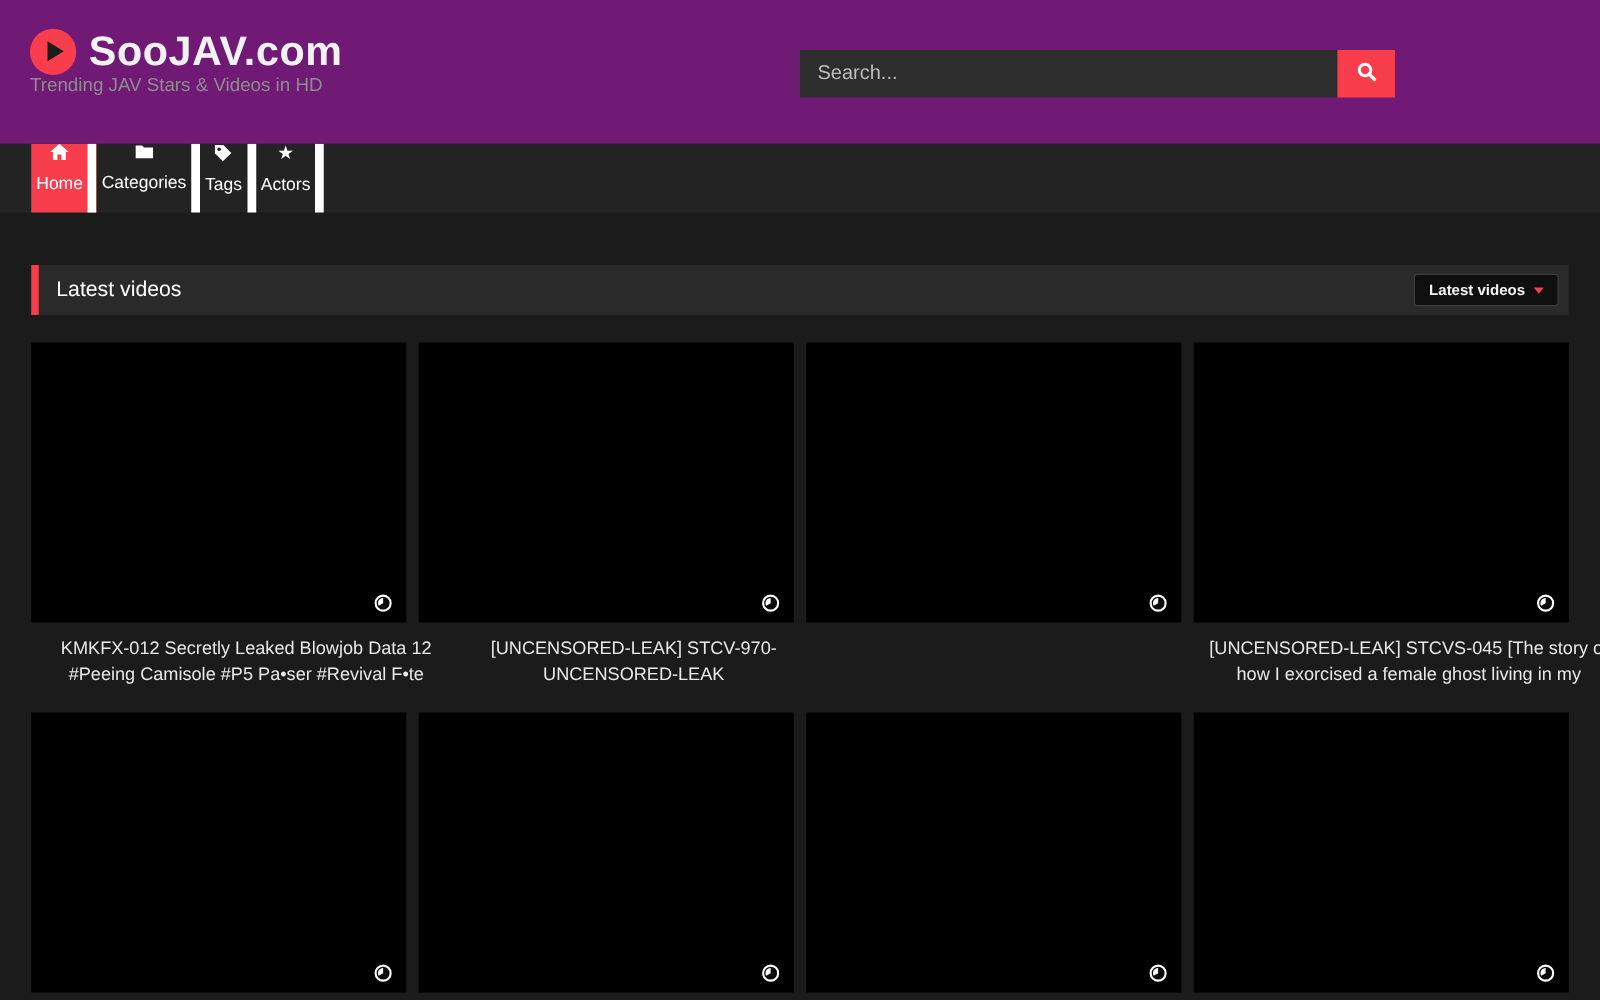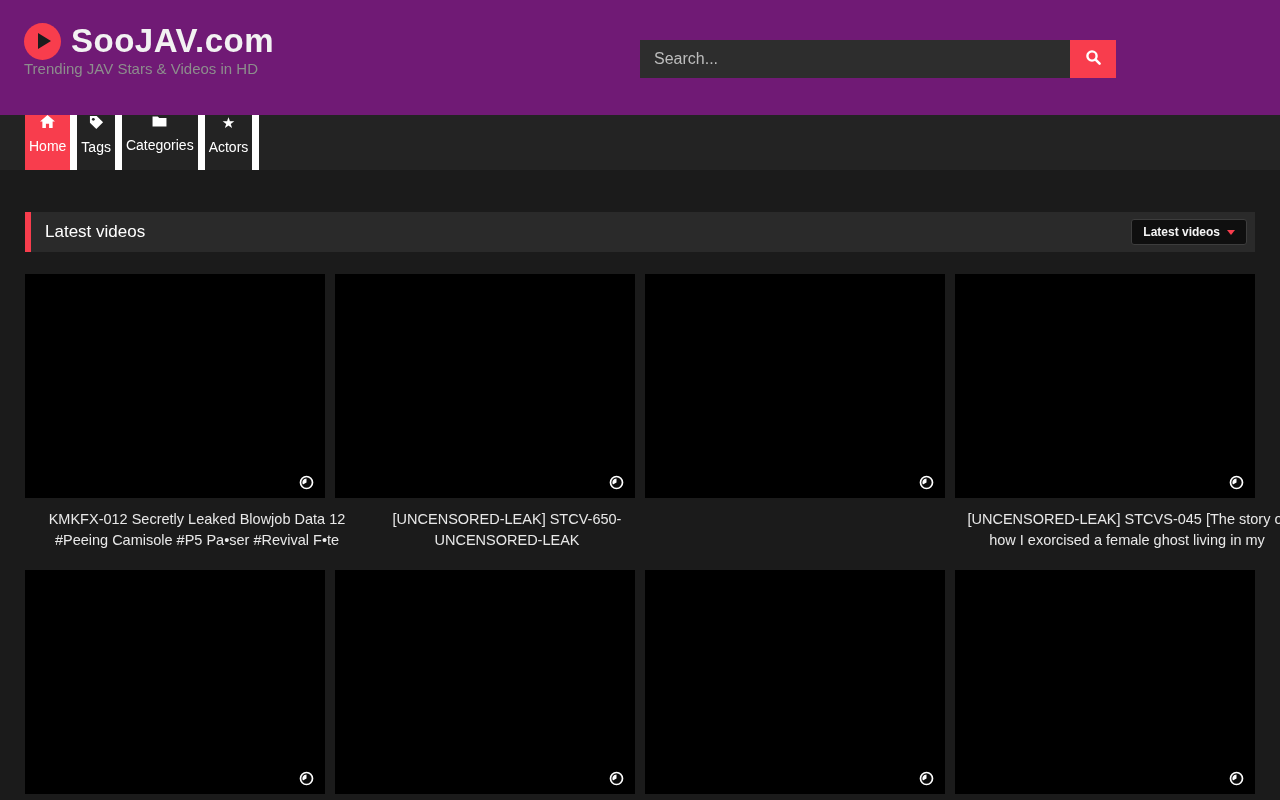--- a/index.html
+++ b/index.html
@@ -115,36 +115,36 @@
   <div class="nav-item active">
     <span class="nav-icon">
       <svg width="15" height="14" viewBox="0 0 16 15">
         <path d="M8 0 L16 7 H13.5 V14 H9.7 V9.3 H6.3 V14 H2.5 V7 H0 Z" fill="#ffffff"></path>
       </svg>
     </span>
     <span>Home</span>
   </div>
   <div class="nav-item">
     <span class="nav-icon">
+      <svg width="15" height="13" viewBox="0 0 16 14">
+        <path d="M0.5 1.5 H6 L7.8 3.2 H15.5 V12.5 H0.5 Z" fill="#ffffff"></path>
+      </svg>
+    </span>
+    <span>Categories</span>
+  </div>
+  <div class="nav-item">
+    <span class="nav-icon">
       <svg width="15" height="15" viewBox="0 0 16 16">
         <path d="M1 8.2 V1 H8.2 L15 7.8 L7.8 15 Z" fill="#ffffff"></path>
         <circle cx="4.6" cy="4.6" r="1.5" fill="#232323"></circle>
       </svg>
     </span>
     <span>Tags</span>
   </div>
   <div class="nav-item">
-    <span class="nav-icon">
-      <svg width="15" height="13" viewBox="0 0 16 14">
-        <path d="M0.5 1.5 H6 L7.8 3.2 H15.5 V12.5 H0.5 Z" fill="#ffffff"></path>
-      </svg>
-    </span>
-    <span>Categories</span>
-  </div>
-  <div class="nav-item">
     <span class="nav-icon star-glyph">★</span>
     <span>Actors</span>
   </div>
 </div>
 
 <div class="content">
 
   <div class="section-bar">
     <span class="section-title">Latest videos</span>
     <div class="sort-dropdown">
@@ -169,21 +169,21 @@
 
     <div class="card">
       <div class="thumb">
         <span class="clock">
           <svg width="15" height="15" viewBox="0 0 16 16">
             <circle cx="8" cy="8" r="6.4" fill="#0a0a0a" stroke="#ffffff" stroke-width="1.8"></circle>
             <path d="M8 8 L8 3.6 A4.4 4.4 0 0 0 4.2 10.2 Z" fill="#ffffff"></path>
           </svg>
         </span>
       </div>
-      <div class="title">[UNCENSORED-LEAK] STCV-650-UNCENSORED-LEAK</div>
+      <div class="title">[UNCENSORED-LEAK] STCV-970-UNCENSORED-LEAK</div>
     </div>
 
     <div class="card">
       <div class="thumb">
         <span class="clock">
           <svg width="15" height="15" viewBox="0 0 16 16">
             <circle cx="8" cy="8" r="6.4" fill="#0a0a0a" stroke="#ffffff" stroke-width="1.8"></circle>
             <path d="M8 8 L8 3.6 A4.4 4.4 0 0 0 4.2 10.2 Z" fill="#ffffff"></path>
           </svg>
         </span>

